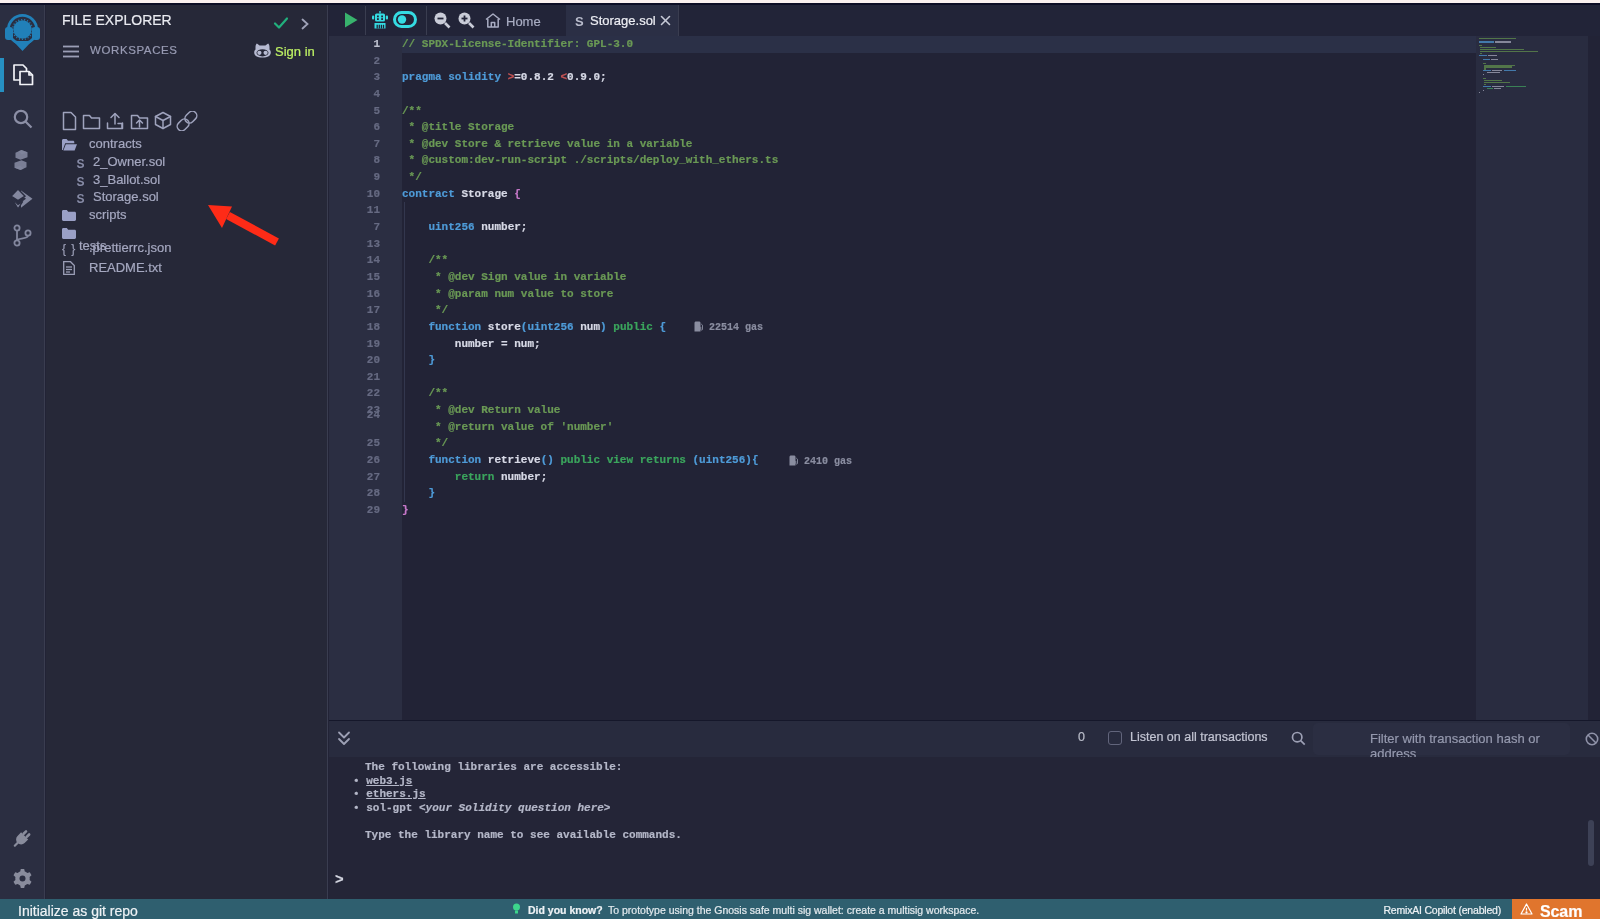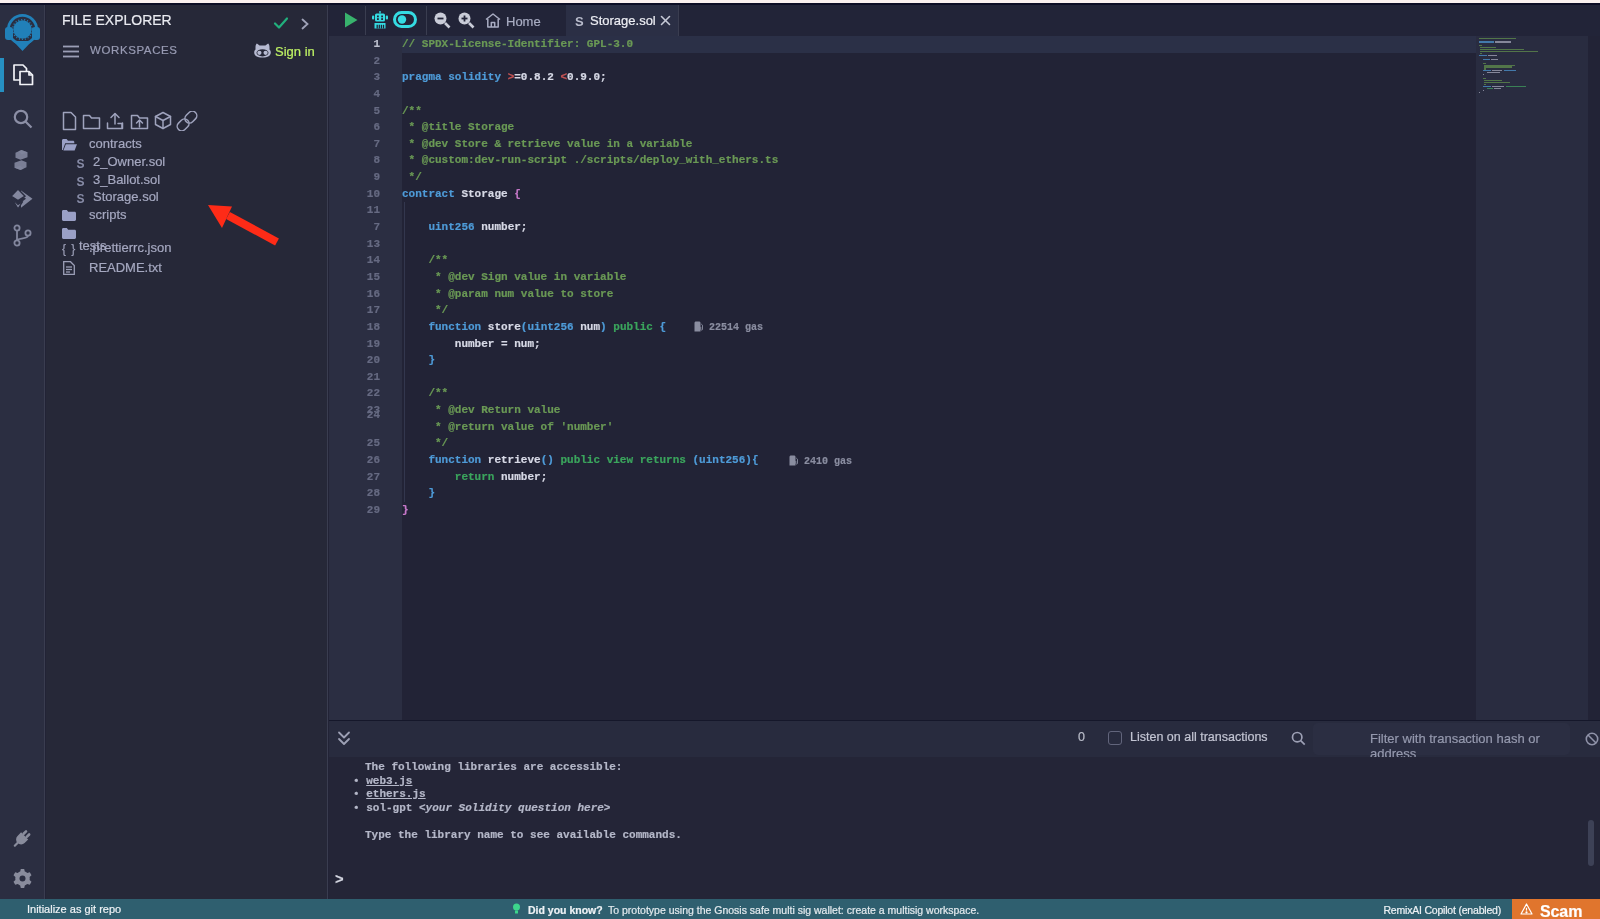--- a/index.html
+++ b/index.html
@@ -378,21 +378,21 @@
 <div class="abs" id="termbody">
   <div class="abs tl" style="left:36px; top:4px;">The following libraries are accessible:</div>
   <div class="abs tl" style="left:24px; top:17.5px;">• <span style="text-decoration:underline;">web3.js</span></div>
   <div class="abs tl" style="left:24px; top:31px;">• <span style="text-decoration:underline;">ethers.js</span></div>
   <div class="abs tl" style="left:24px; top:44.5px;">• sol-gpt <i>&lt;your Solidity question here&gt;</i></div>
   <div class="abs tl" style="left:36px; top:72px;">Type the library name to see available commands.</div>
   <div class="abs tl" style="left:6px; top:115px; font-weight:bold; font-size:14.5px; color:#d5d7e2;">&gt;</div>
   <div class="abs" style="left:1259px; top:63px; width:6px; height:46px; background:#3d4156; border-radius:3px;"></div>
 </div>
 <div class="abs" id="statusbar">
-  <div class="abs" style="left:27px; top:4px; font-size:11px;">Initialize as git repo</div>
+  <div class="abs" style="left:18px; top:4px; font-size:14px;">Initialize as git repo</div>
   <svg class="abs" style="left:512px; top:4px;" width="9" height="12" viewBox="0 0 9 12">
     <circle cx="4.5" cy="4" r="3.5" fill="#3dd68c"></circle>
     <rect x="3" y="7.5" width="3" height="3" fill="#3dd68c"></rect>
   </svg>
   <div class="abs" style="left:528px; top:4.5px; font-weight:bold; font-size:10.5px;text-align:center;">Did you know?</div>
   <div class="abs" style="left:608px; top:4.5px; color:#e3eaee; font-size:10.5px;">To prototype using the Gnosis safe multi sig wallet: create a multisig workspace.</div>
   <div class="abs" style="right:99px; top:4.5px; font-size:10.5px; letter-spacing:-0.2px;">RemixAI Copilot (enabled)</div>
   <div class="abs" style="left:1512px; top:0; width:88px; height:20px; background:#e0752d;">
     <svg class="abs" style="left:8px; top:4px;" width="13" height="12" viewBox="0 0 13 12" fill="none" stroke="#ffffff" stroke-width="1.2">
       <path d="M6.5 1 L12 11 L1 11 Z" stroke-linejoin="round"></path>

